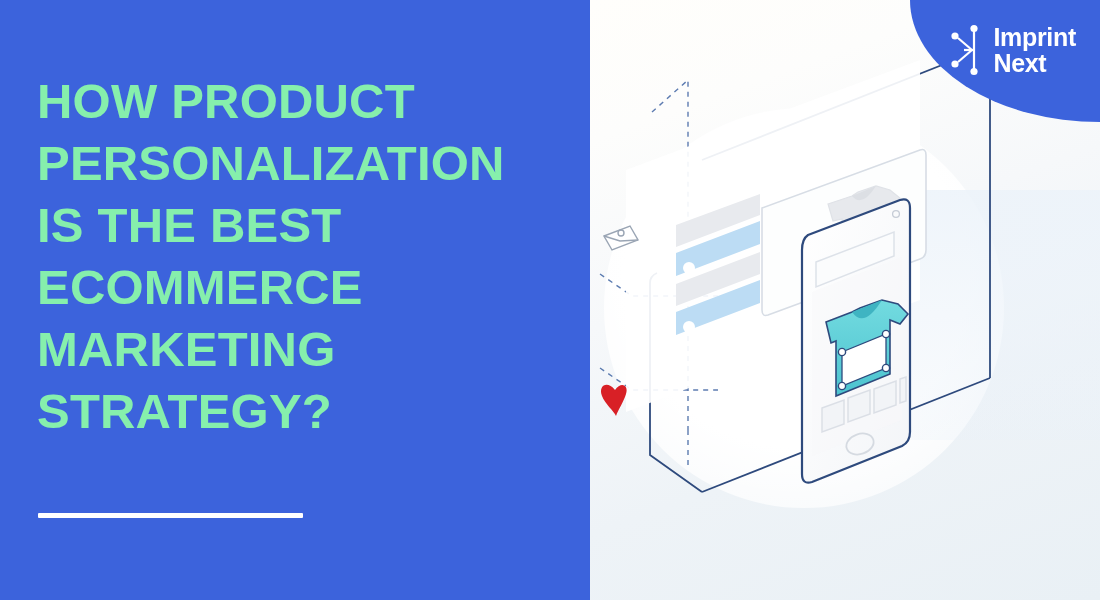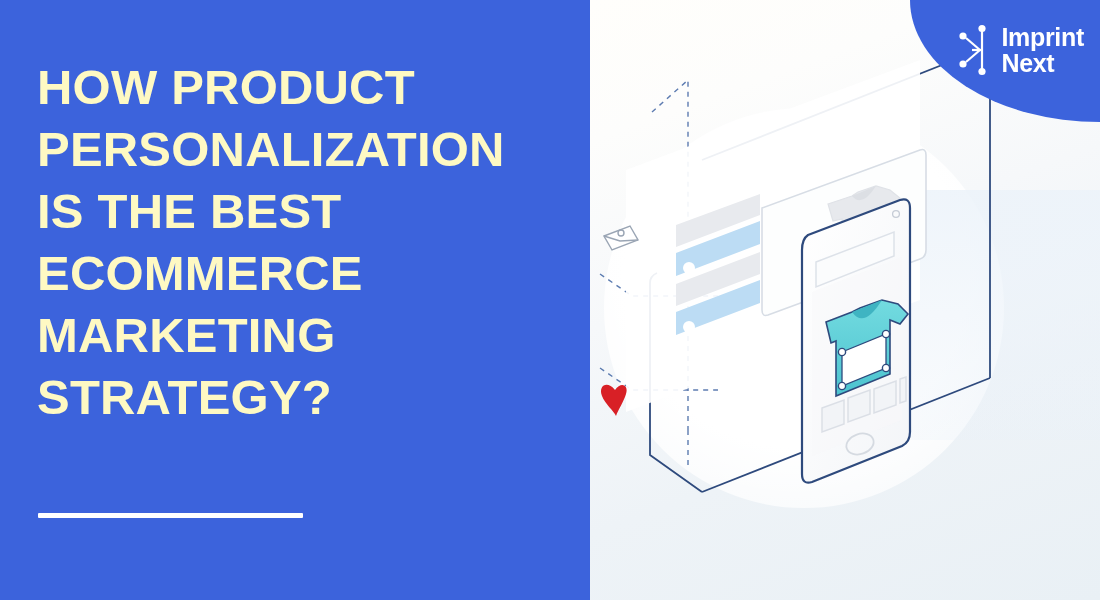--- a/index.html
+++ b/index.html
@@ -64,23 +64,23 @@
     left: 0;
     top: 0;
     width: 590px;
     height: 600px;
     background: #3c63dc;
   }
 
   .headline {
     position: absolute;
     left: 37px;
-    top: 56px;
+    top: 70px;
     width: 545px;
-    color: #fef9c3;
+    color: #86efac;
     font-size: 49px;
     line-height: 62px;
     font-weight: bold;
     letter-spacing: 0.2px;
     text-transform: uppercase;
     white-space: pre-line;
   }
 
   .rule {
     position: absolute;
@@ -97,21 +97,21 @@
     position: absolute;
     right: 0;
     top: 0;
     width: 190px;
     height: 122px;
     background: #3c63dc;
     border-bottom-left-radius: 190px 122px;
   }
   .logo-inner {
     position: absolute;
-    right: 16px;
+    right: 24px;
     top: 22px;
     display: flex;
     align-items: center;
     gap: 9px;
   }
   .logo-mark { width: 40px; height: 56px; display: block; }
   .logo-words {
     color: #ffffff;
     font-size: 25px;
     font-weight: bold;

